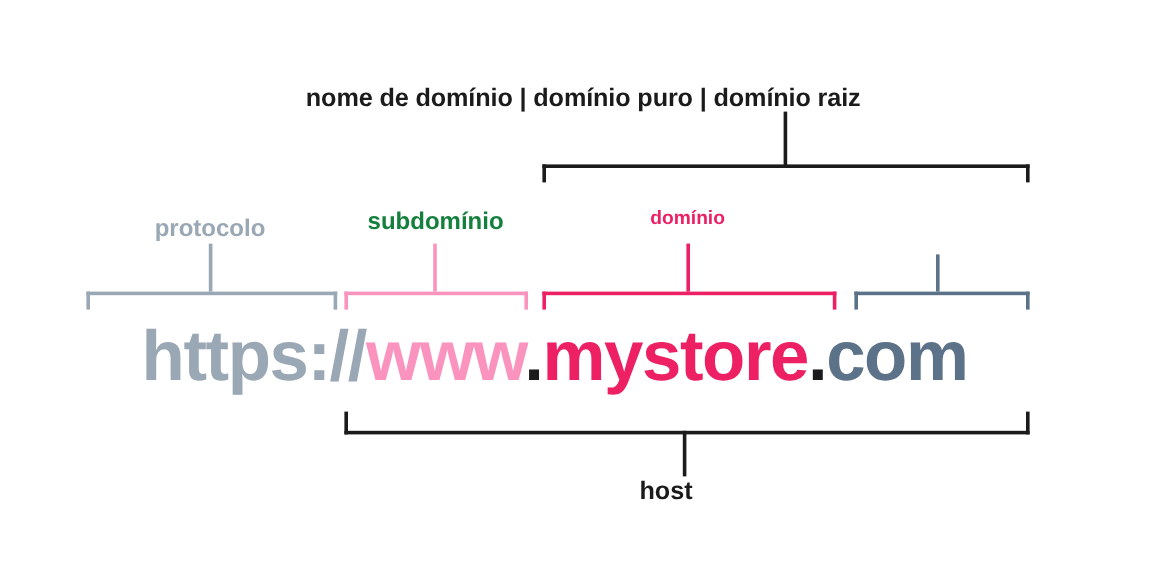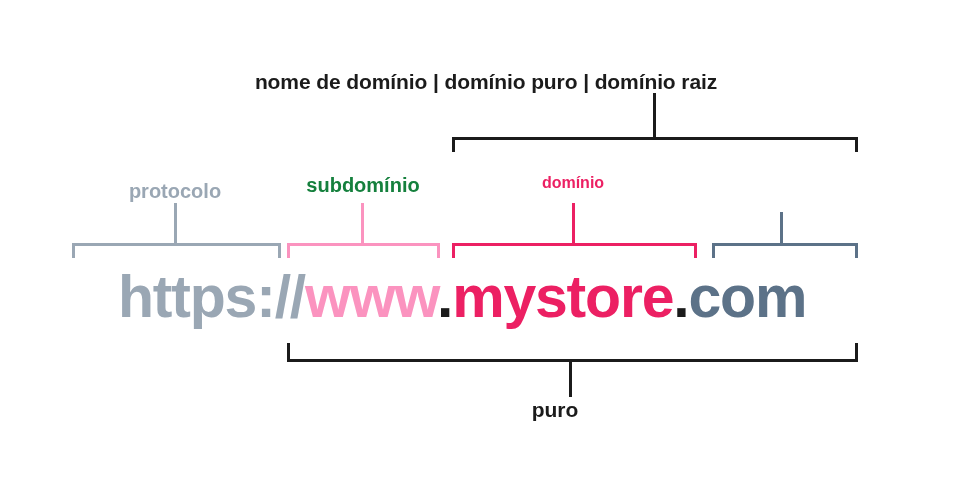--- a/index.html
+++ b/index.html
@@ -202,15 +202,15 @@
 
   <div id="url-line"><span class="u-protocol">https://</span><span class="u-sub">www</span><span class="u-dot">.</span><span class="u-domain">mystore</span><span class="u-dot">.</span><span class="u-tld">com</span></div>
 
   <div class="bracket up" id="bracket-host">
     <div class="bar"></div>
     <div class="tick l"></div>
     <div class="tick r"></div>
     <div class="stem"></div>
   </div>
 
-  <div class="lbl" id="bottom-label">puro</div>
+  <div class="lbl" id="bottom-label">host</div>
 
 </div>
 
 </body></html>

